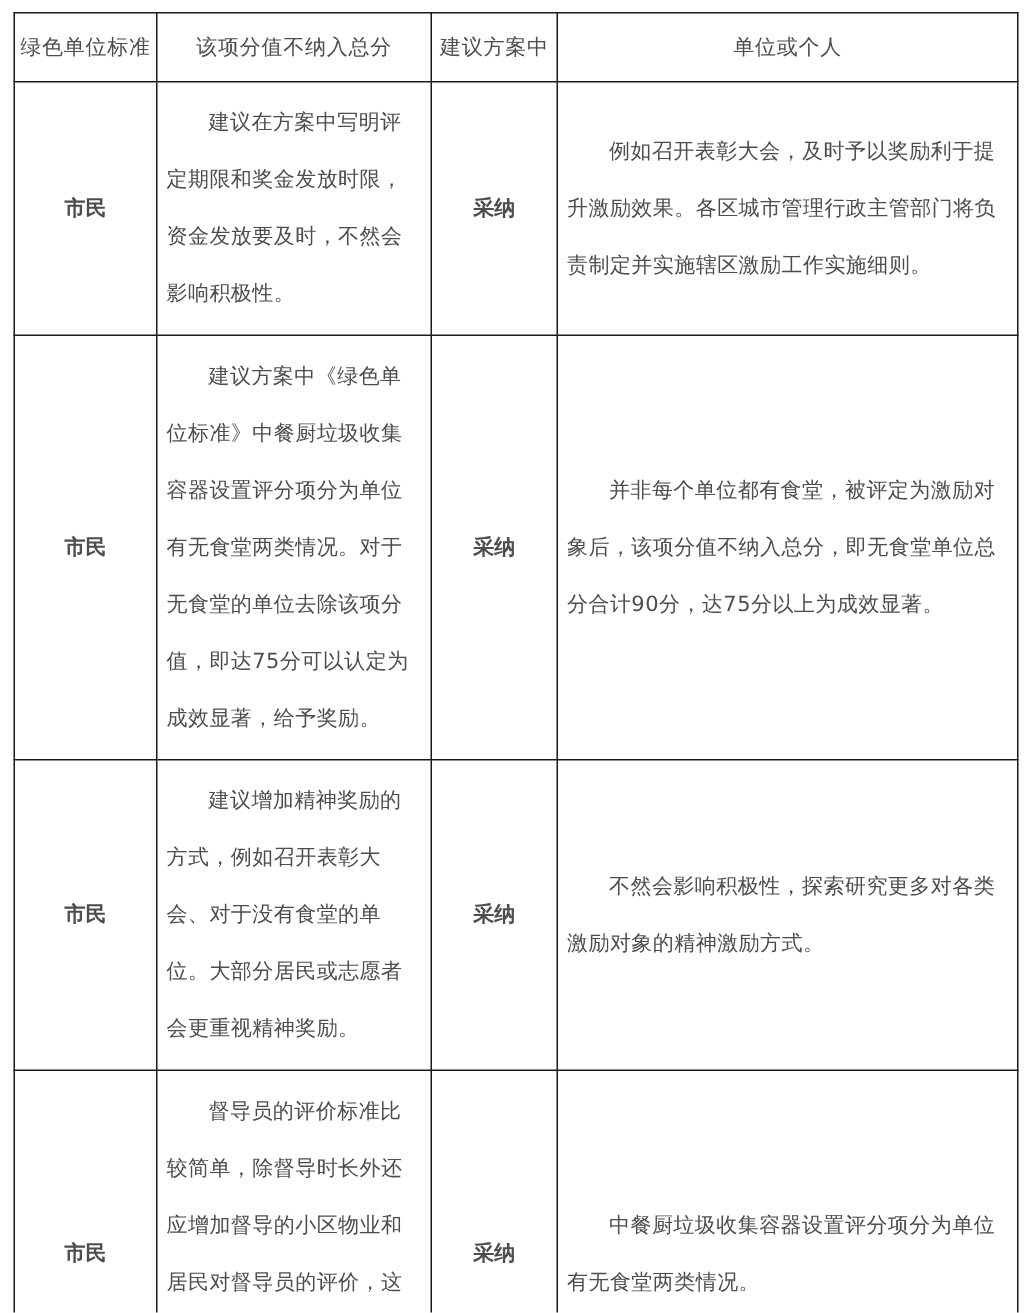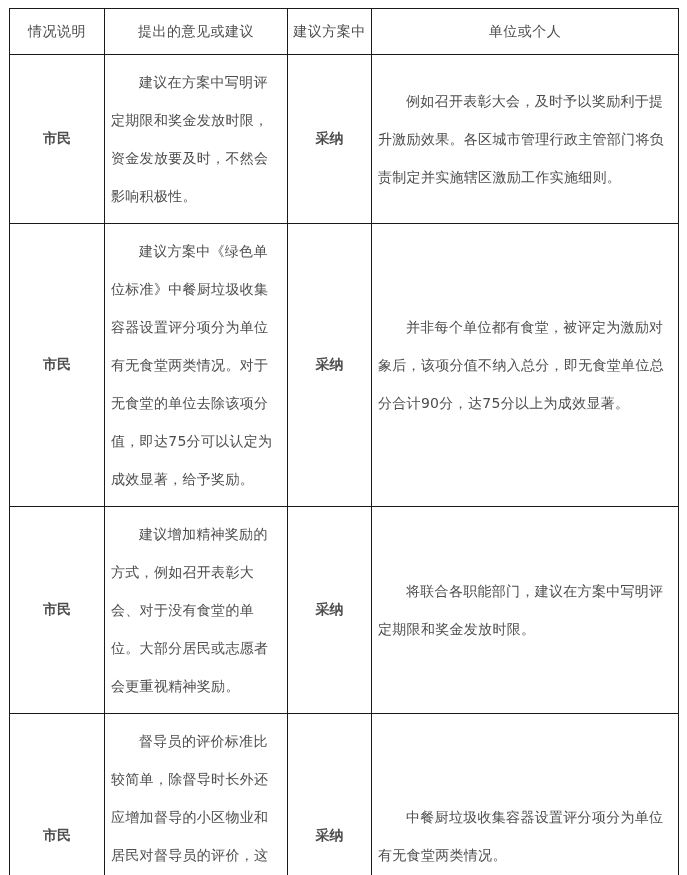--- a/index.html
+++ b/index.html
@@ -64,22 +64,22 @@
 <div class="page">
   <table class="feedback-table">
     <colgroup>
       <col style="width:95px">
       <col style="width:183px">
       <col style="width:84px">
       <col style="width:307px">
     </colgroup>
     <thead>
       <tr class="header-row">
-        <th class="hdr">情况说明</th>
-        <th class="hdr">提出的意见或建议</th>
+        <th class="hdr">绿色单位标准</th>
+        <th class="hdr">该项分值不纳入总分</th>
         <th class="hdr">建议方案中</th>
         <th class="hdr">单位或个人</th>
       </tr>
     </thead>
     <tbody>
       <tr class="row-1">
         <td class="center-cell">市民</td>
         <td class="para-cell">
           <p>建议在方案中写明评定期限和奖金发放时限，资金发放要及时，不然会影响积极性。</p>
         </td>
@@ -98,21 +98,21 @@
           <p>并非每个单位都有食堂，被评定为激励对象后，该项分值不纳入总分，即无食堂单位总分合计90分，达75分以上为成效显著。</p>
         </td>
       </tr>
       <tr class="row-3">
         <td class="center-cell">市民</td>
         <td class="para-cell">
           <p>建议增加精神奖励的方式，例如召开表彰大会、对于没有食堂的单位。大部分居民或志愿者会更重视精神奖励。</p>
         </td>
         <td class="center-cell">采纳</td>
         <td class="para-cell">
-          <p>将联合各职能部门，建议在方案中写明评定期限和奖金发放时限。</p>
+          <p>不然会影响积极性，探索研究更多对各类激励对象的精神激励方式。</p>
         </td>
       </tr>
       <tr class="row-4">
         <td class="center-cell">市民</td>
         <td class="para-cell">
           <p>督导员的评价标准比较简单，除督导时长外还应增加督导的小区物业和居民对督导员的评价，这样才能体现督导员的工作成效。</p>
         </td>
         <td class="center-cell">采纳</td>
         <td class="para-cell">
           <p>中餐厨垃圾收集容器设置评分项分为单位有无食堂两类情况。</p>

